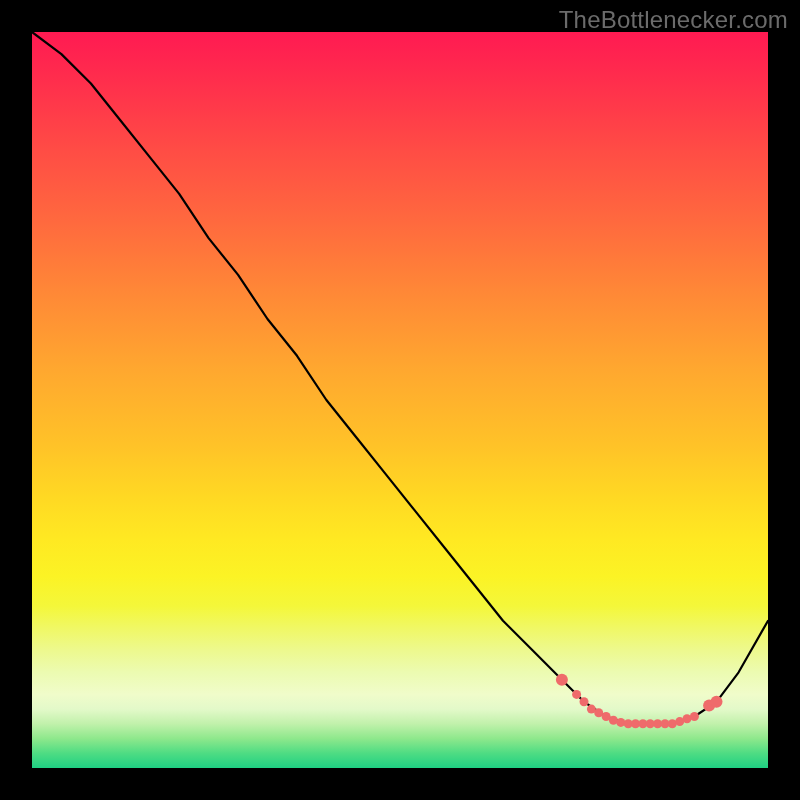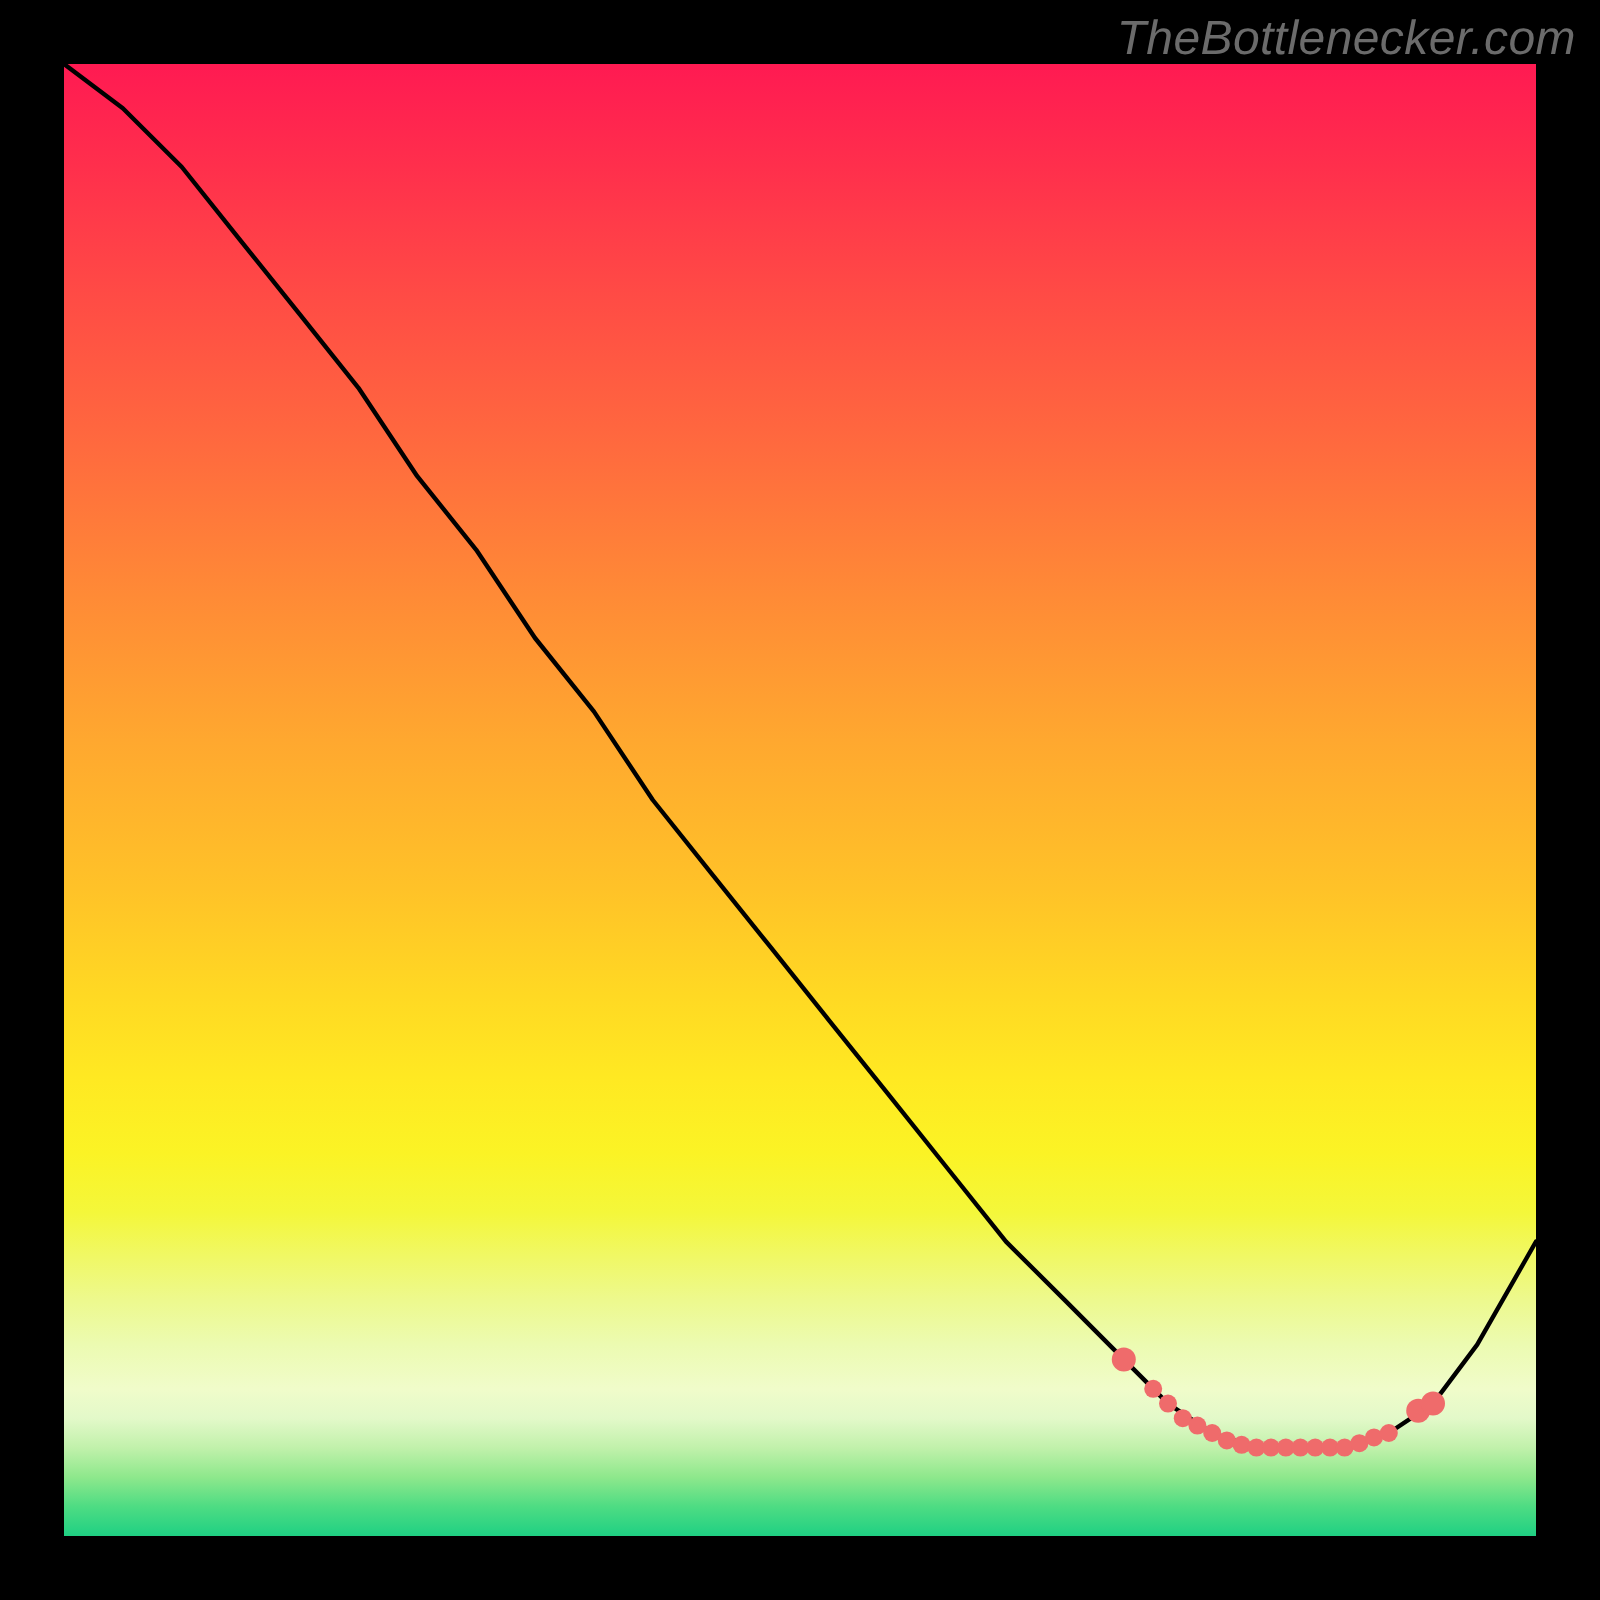--- a/index.html
+++ b/index.html
@@ -9,21 +9,20 @@
     height: 800px;
     background: #000;
     overflow: hidden;
     font-family: Arial, Helvetica, sans-serif;
   }
   .frame {
     position: relative;
     width: 800px;
     height: 800px;
     background: #000;
-    font-style: italic;
   }
   .watermark {
     position: absolute;
     top: 6px;
     right: 12px;
     color: #6b6b6b;
     font-size: 24px;
     font-weight: 400;
     letter-spacing: 0.2px;
     z-index: 10;

